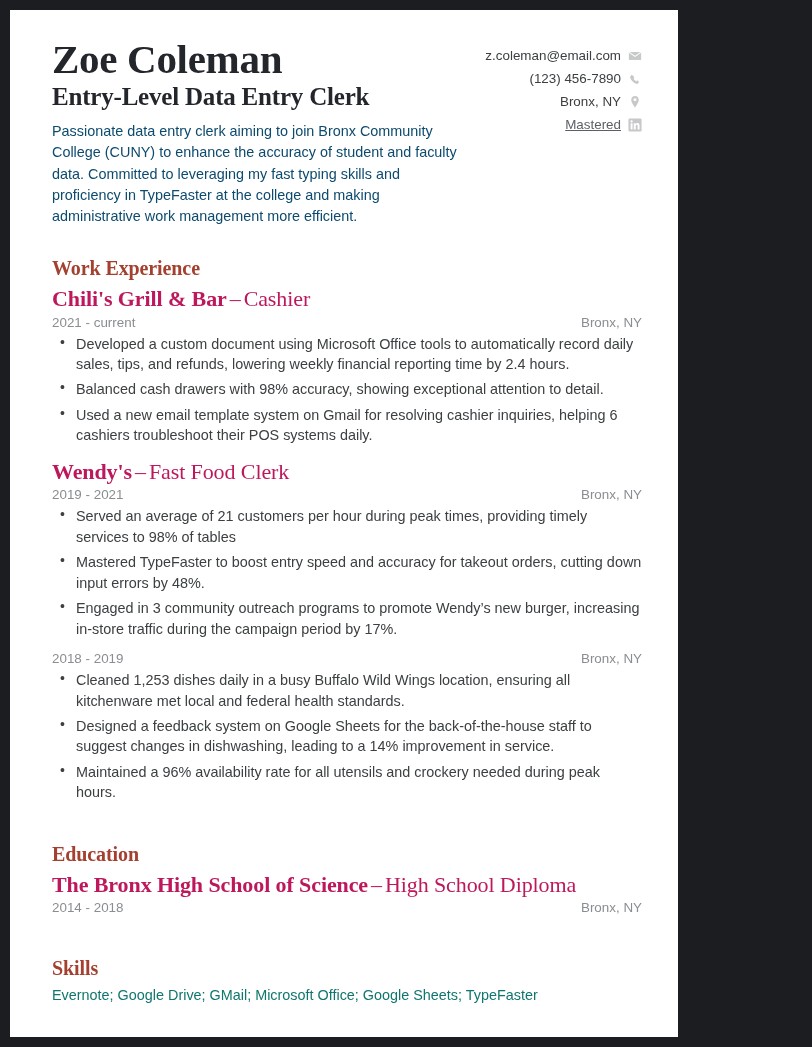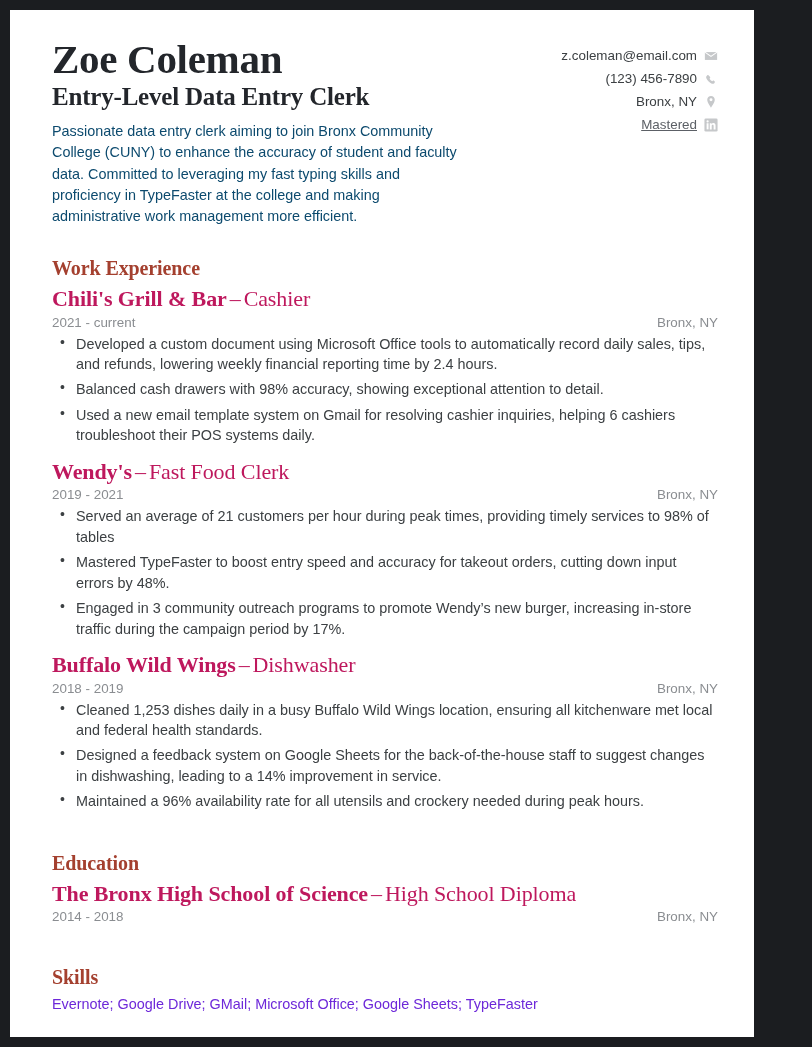--- a/index.html
+++ b/index.html
@@ -10,21 +10,21 @@
   body {
     width: 812px;
     height: 1047px;
     overflow: hidden;
     font-family: "Liberation Sans", sans-serif;
   }
   #page {
     position: absolute;
     left: 10px;
     top: 10px;
-    width: 744px;
+    width: 668px;
     height: 1027px;
     background: #ffffff;
     box-sizing: border-box;
     padding: 28px 36px 0 42px;
     overflow: hidden;
   }
 
   
   .header {
     display: flex;
@@ -139,21 +139,21 @@
   ul.bullets li::before {
     content: "\2022";
     position: absolute;
     left: 8px;
     top: -1px;
     font-size: 14px;
     color: #3c4043;
   }
   .skills-line {
     font-size: 14.4px;
-    color: #6d28d9;
+    color: #0f766e;
     line-height: 1.45;
     margin-top: 4px;
   }
   #edu-section { margin-top: 40px; }
   #skills-section { margin-top: 42px; }
 </style>
 </head>
 <body>
 
 <div id="page">
@@ -226,21 +226,20 @@
             <span>2019 - 2021</span>
             <span>Bronx, NY</span>
           </div>
           <ul class="bullets">
             <li>Served an average of 21 customers per hour during peak times, providing timely services to 98% of tables</li>
             <li>Mastered TypeFaster to boost entry speed and accuracy for takeout orders, cutting down input errors by 48%.</li>
             <li>Engaged in 3 community outreach programs to promote Wendy’s new burger, increasing in-store traffic during the campaign period by 17%.</li>
           </ul>
         </div>
         <div class="entry">
-          <div class="entry-head"><span class="org">Buffalo Wild Wings</span><span class="dash">–</span><span class="role">Dishwasher</span></div>
           <div class="meta">
             <span>2018 - 2019</span>
             <span>Bronx, NY</span>
           </div>
           <ul class="bullets">
             <li>Cleaned 1,253 dishes daily in a busy Buffalo Wild Wings location, ensuring all kitchenware met local and federal health standards.</li>
             <li>Designed a feedback system on Google Sheets for the back-of-the-house staff to suggest changes in dishwashing, leading to a 14% improvement in service.</li>
             <li>Maintained a 96% availability rate for all utensils and crockery needed during peak hours.</li>
           </ul>
         </div>

